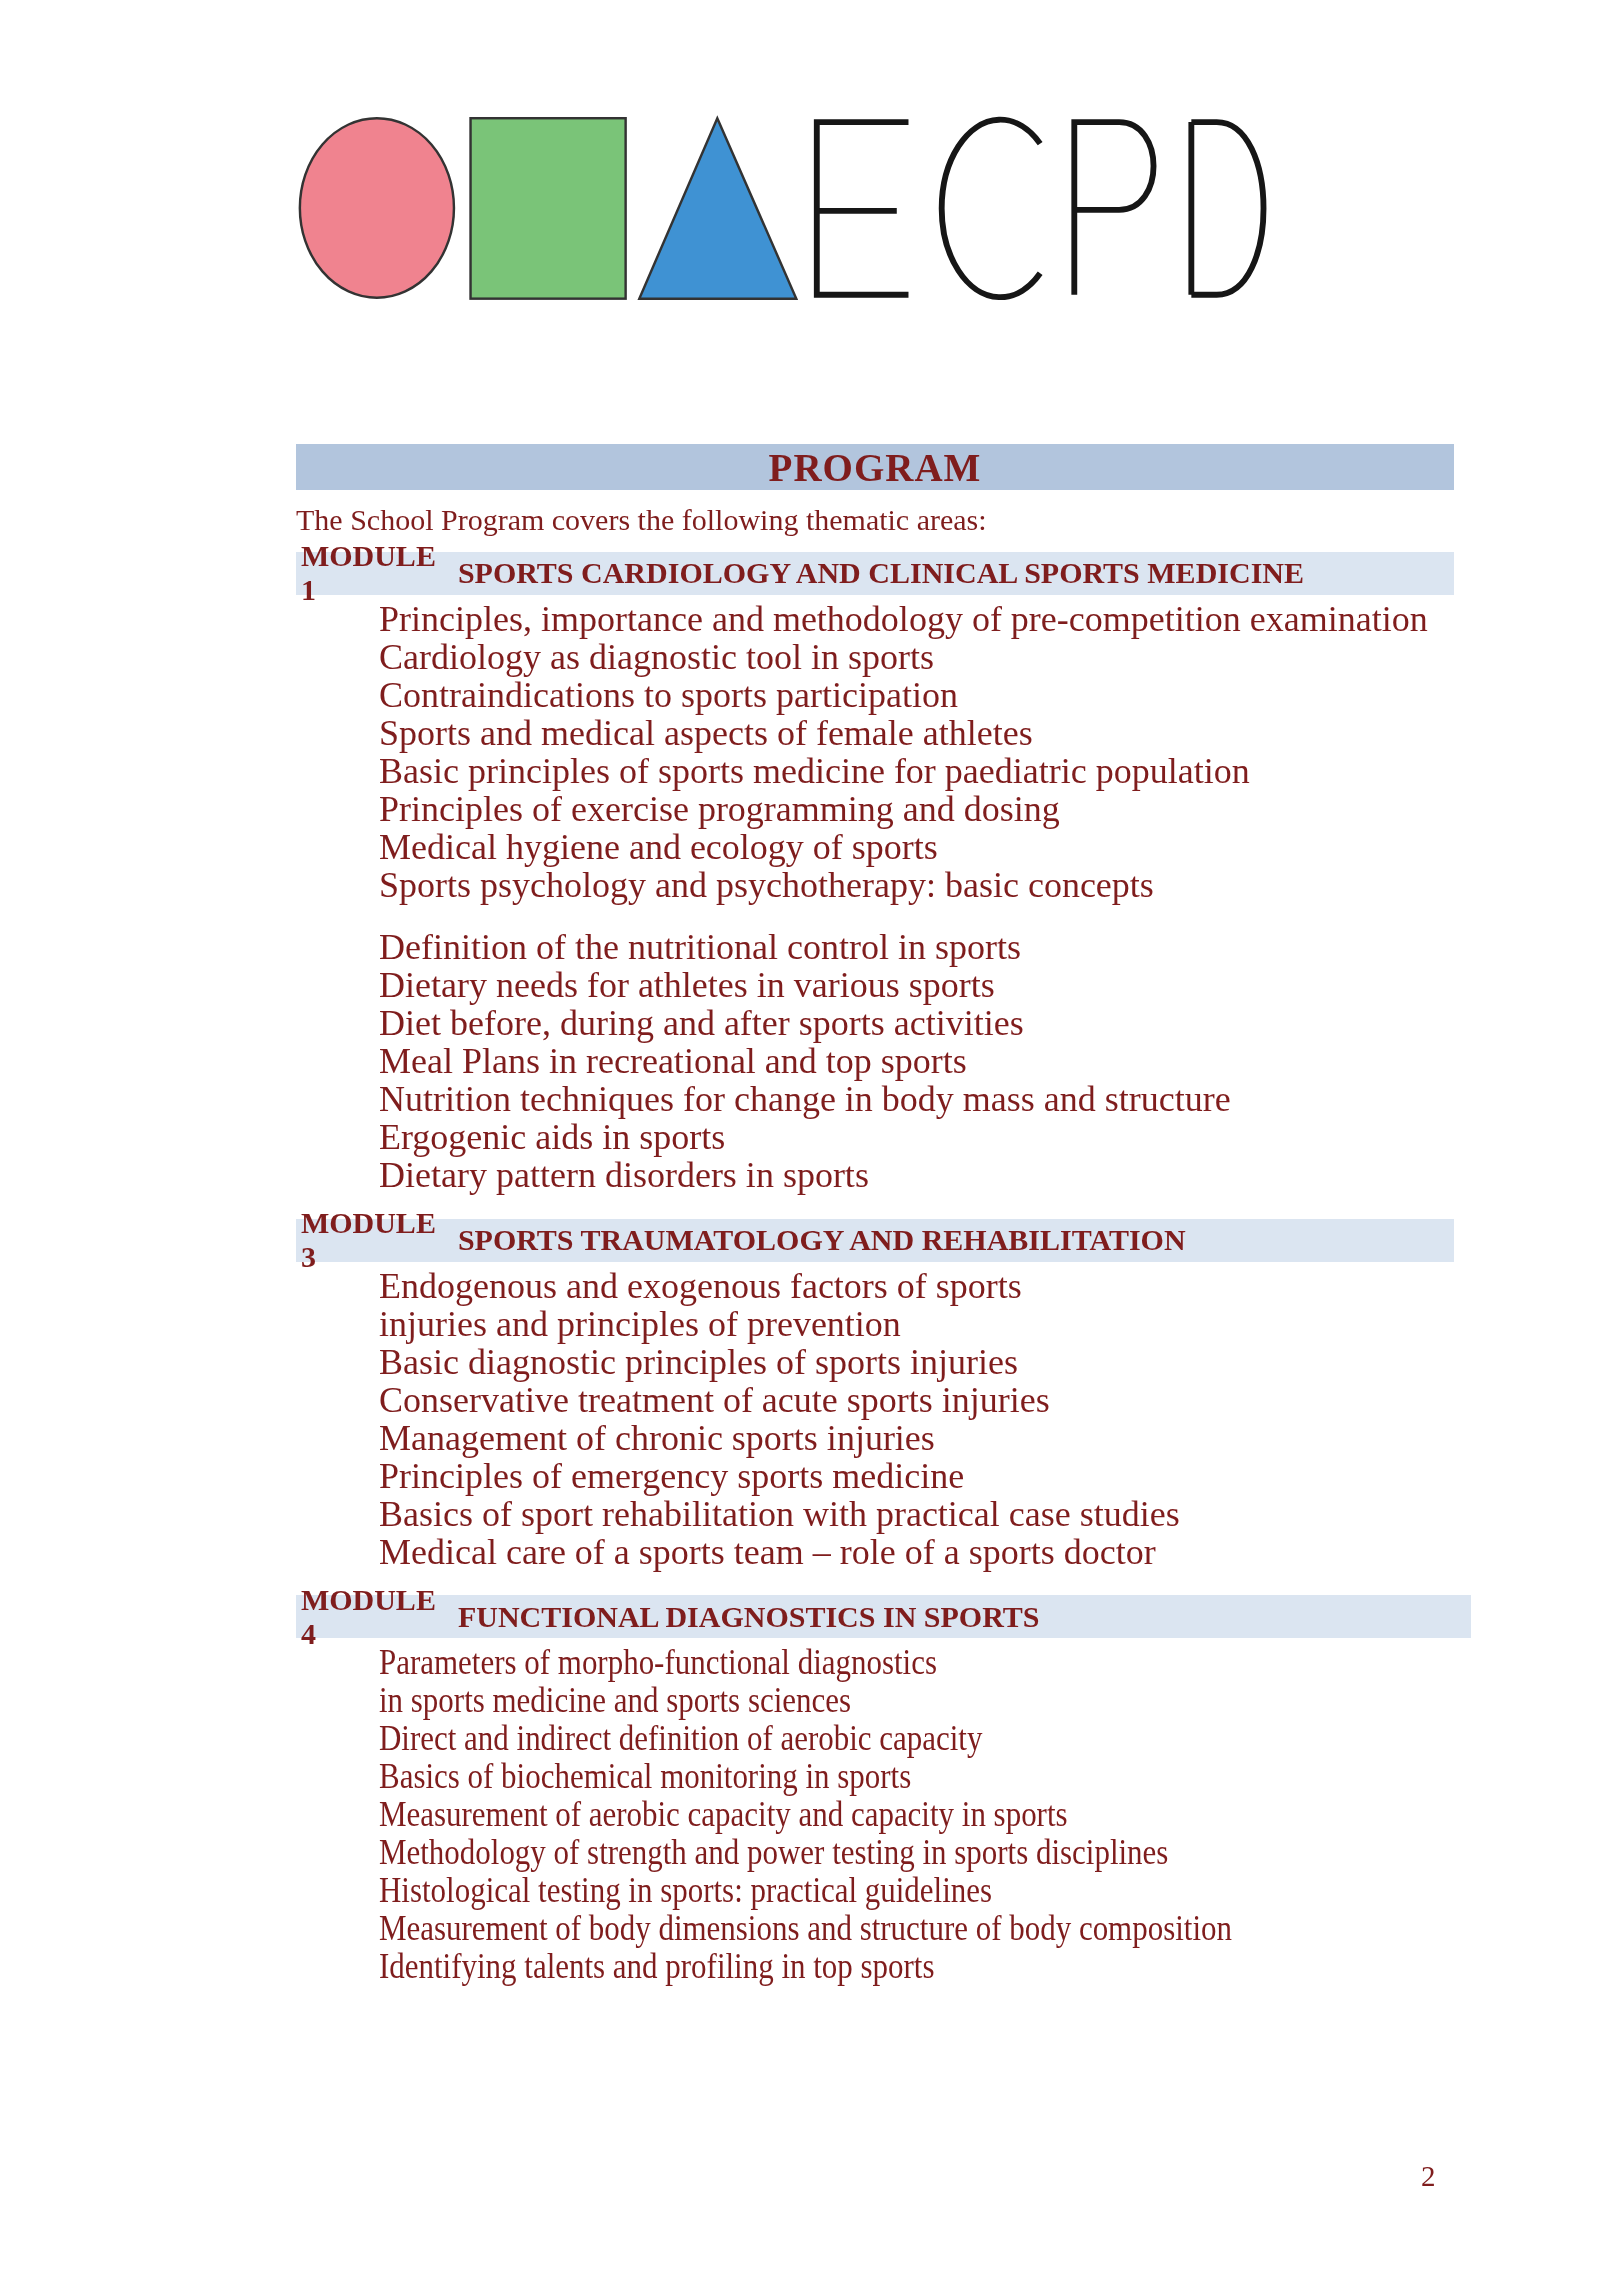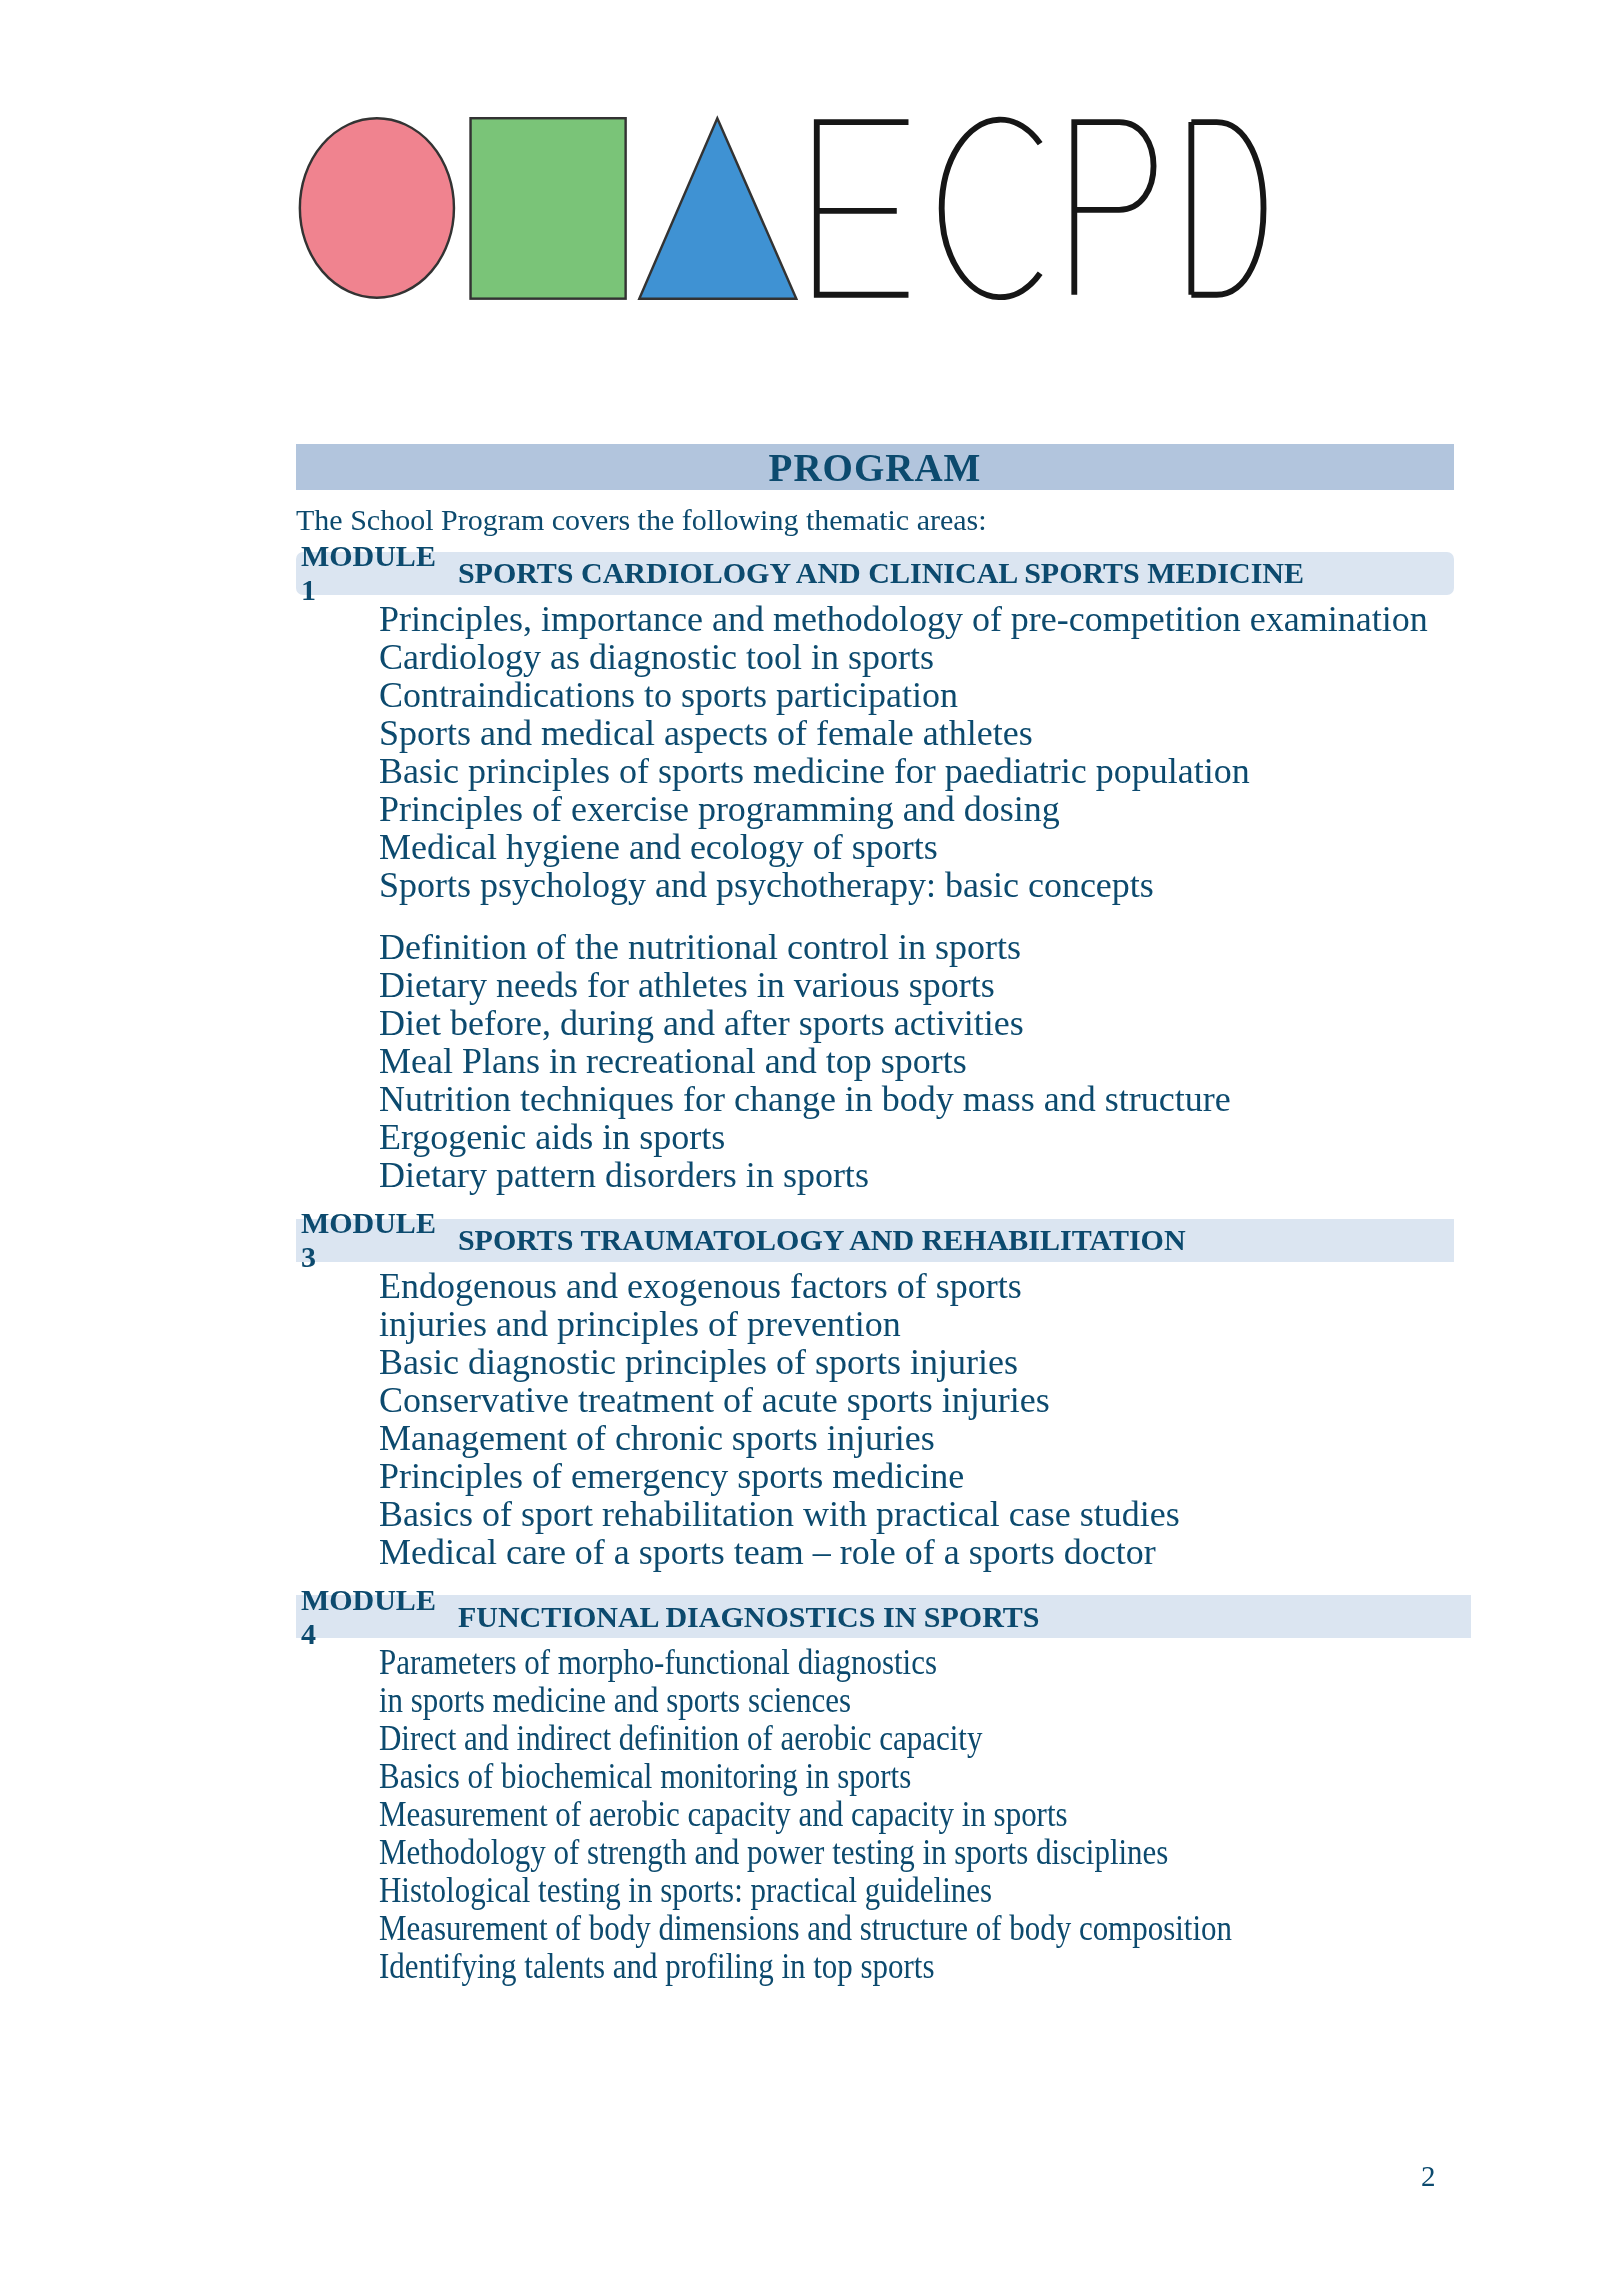--- a/index.html
+++ b/index.html
@@ -1,21 +1,21 @@
 <!DOCTYPE html>
 <html><head>
 <meta charset="utf-8">
 <style>
   html,body{margin:0;padding:0;background:#e8e8e8;}
   .page{
     position:relative;
     width:1621px;height:2293px;
     background:#ffffff;
     font-family:"Liberation Serif","DejaVu Serif",serif;
-    color:#0c4a6e;
+    color:#7f1d1d;
     overflow:hidden;
   }
   .logo{position:absolute;left:294px;top:110px;width:990px;height:192px;}
   .content{position:absolute;left:296px;top:444px;width:1158px;}
   .program-bar{
     height:46px;display:flex;align-items:center;justify-content:center;
     font-weight:bold;font-size:39px;letter-spacing:1px;
   }
   .intro{margin-top:9px;font-size:30px;line-height:41px;}
   .module{margin-top:24.5px;}
@@ -51,21 +51,21 @@
     </g>
   </svg>
 
   <div class="content">
     <div class="program-bar" style="background: rgb(178, 197, 221);">
       <span>PROGRAM</span>
     </div>
     <div class="intro">The School Program covers the following thematic areas:</div>
     <div id="modules">
   <div class="module">
-    <div class="module-bar" style="background: rgb(219, 229, 241); border-radius: 7px;">
+    <div class="module-bar" style="background: rgb(219, 229, 241);">
       <span class="module-label">MODULE 1</span>
       <span class="module-title">SPORTS CARDIOLOGY AND CLINICAL SPORTS MEDICINE</span>
     </div>
     <div class="module-items">
             <div class="item"><span>Principles, importance and methodology of pre-competition examination</span></div>
             <div class="item"><span>Cardiology as diagnostic tool in sports</span></div>
             <div class="item"><span>Contraindications to sports participation</span></div>
             <div class="item"><span>Sports and medical aspects of female athletes</span></div>
             <div class="item"><span>Basic principles of sports medicine for paediatric population</span></div>
             <div class="item"><span>Principles of exercise programming and dosing</span></div>

